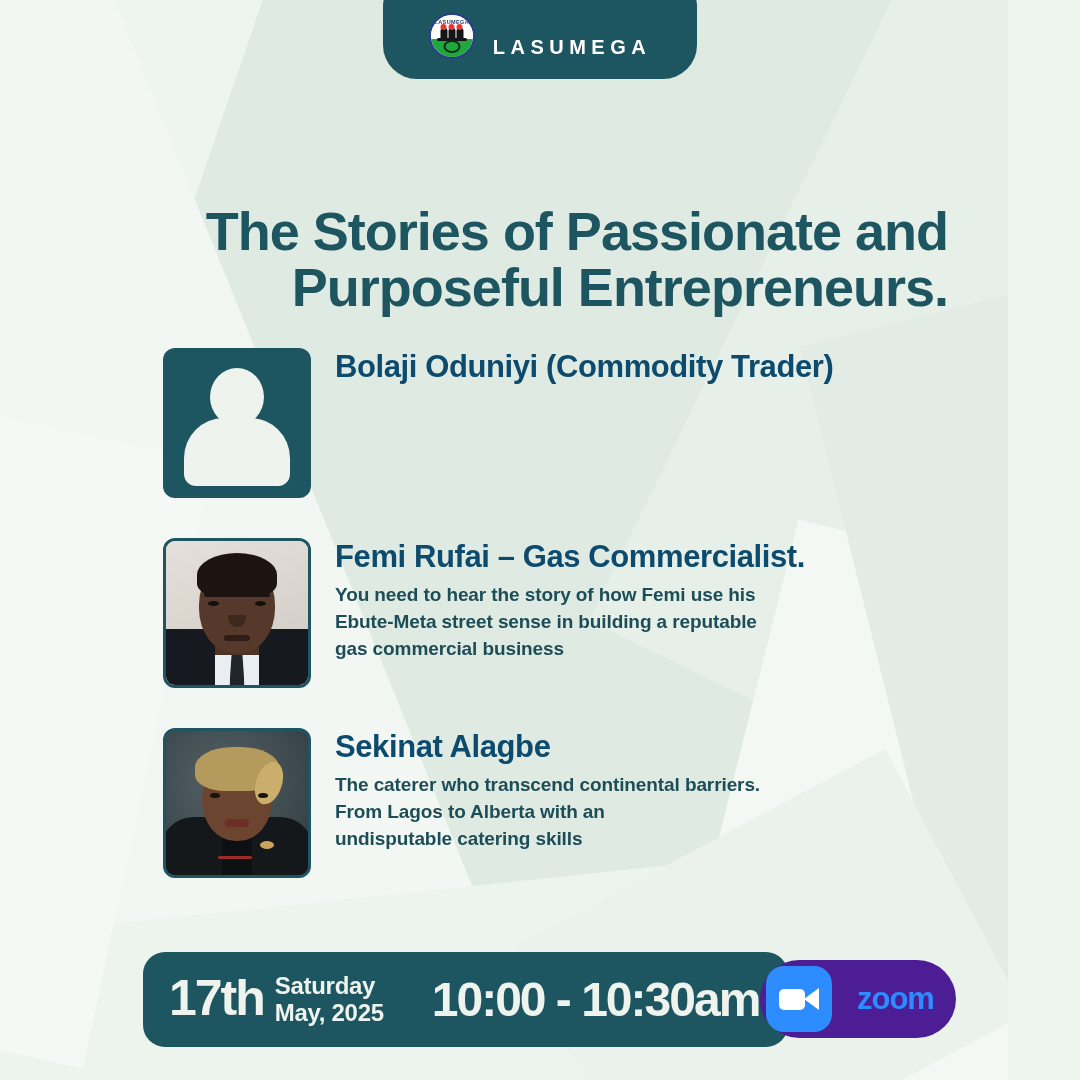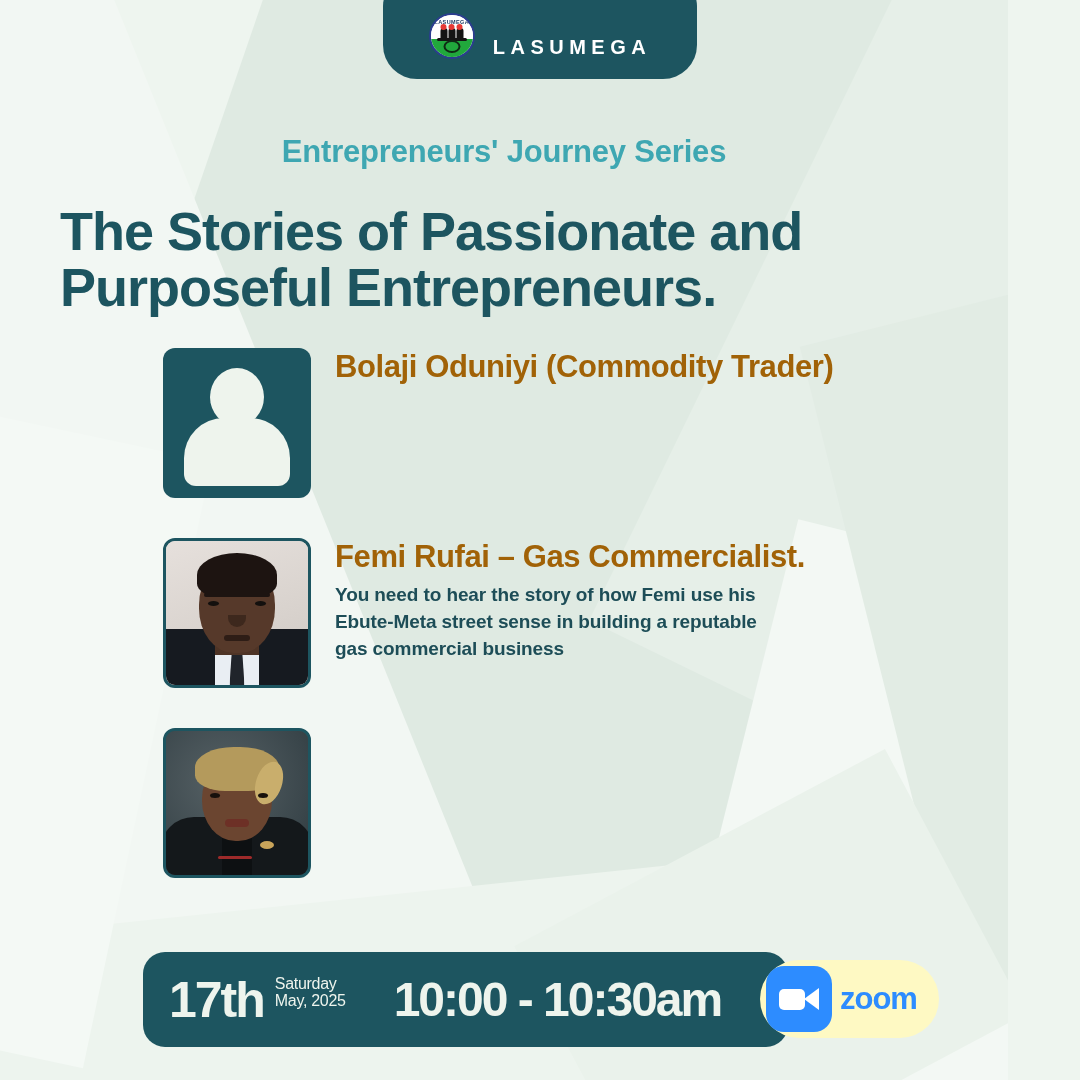--- a/index.html
+++ b/index.html
@@ -67,21 +67,21 @@
   .brand-word{
     color:#ffffff;font-size:20px;font-weight:700;letter-spacing:5.5px;
   }
 
   
   .kicker{
     position:absolute;left:0;right:0;top:134px;text-align:center;
     color:#3ea7b2;font-size:31px;font-weight:700;letter-spacing:-.2px;
   }
   .headline{
-    position:absolute;left:60px;right:60px;top:203px;text-align:left;
+    position:absolute;left:60px;right:60px;top:203px;text-align:right;
     color:#1d5560;font-size:54px;font-weight:700;line-height:1.04;
     letter-spacing:-1px;
   }
 
   
   .speakers{position:absolute;left:163px;top:348px;width:860px;}
   .speaker{display:flex;gap:24px;align-items:flex-start;margin-bottom:40px;}
   .speaker:last-child{margin-bottom:0;}
   .thumb{
     width:148px;height:150px;flex:none;border-radius:12px;overflow:hidden;
@@ -127,45 +127,45 @@
   .pB .eyeL{left:44px;}
   .pB .eyeR{right:40px;}
   .pB .mouth{position:absolute;left:50%;transform:translateX(-50%);top:88px;width:24px;height:8px;border-radius:5px;background:#6d3026;}
   .pB .jacket{position:absolute;left:-6px;right:-6px;bottom:0;height:58px;background:#14181b;border-radius:34px 34px 0 0;}
   .pB .lapel{position:absolute;left:50%;transform:translateX(-50%);bottom:0;width:30px;height:52px;background:#0d1012;}
   .pB .stripe{position:absolute;left:52px;bottom:16px;width:34px;height:3px;background:#9d2a2a;border-radius:2px;}
   .pB .crest{position:absolute;right:34px;bottom:26px;width:14px;height:8px;border-radius:50%;background:#c9a45a;}
 
   .sp-text{flex:1;padding-top:2px;}
   .sp-name{
-    color:#a16207;font-size:31px;font-weight:700;line-height:1.1;
+    color:#0c4a6e;font-size:31px;font-weight:700;line-height:1.1;
     letter-spacing:-.4px;margin:0 0 7px 0;
   }
   .sp-desc{
     color:#1d4d57;font-size:19px;font-weight:700;line-height:1.43;
     letter-spacing:-.1px;white-space:pre-line;margin:0;
   }
 
   
   .footer{
     position:absolute;left:143px;top:952px;width:645px;height:95px;
     background:#1d5560;border-radius:22px;
     display:flex;align-items:center;gap:0;box-sizing:border-box;padding:0 26px;
   }
   .date-block{display:flex;align-items:flex-start;gap:11px;}
   .date-day{color:#eef4ed;font-size:50px;font-weight:700;letter-spacing:-2px;line-height:1;}
-  .date-sub{color:#eef4ed;font-size:16px;font-weight:400;line-height:1.12;letter-spacing:-.3px;}
+  .date-sub{color:#eef4ed;font-size:24px;font-weight:700;line-height:1.12;letter-spacing:-.3px;}
   .time-text{
     color:#eef4ed;font-size:48px;font-weight:700;letter-spacing:-2px;
     margin-left:48px;white-space:nowrap;
   }
   .zoom-badge{
     position:absolute;left:760px;top:960px;height:78px;
-    background:#fef9c3;border-radius:40px;
-    display:flex;align-items:center;gap:8px;padding:0 22px 0 6px;
+    background:#4c1d95;border-radius:40px;
+    display:flex;align-items:center;gap:25px;padding:0 22px 0 6px;
     box-sizing:border-box;
   }
   .zoom-cam{
     width:66px;height:66px;border-radius:18px;background:#2d8cff;
     position:relative;flex:none;
   }
   .zoom-cam .body{
     position:absolute;left:13px;top:23px;width:26px;height:21px;
     background:#ffffff;border-radius:5px;
   }
@@ -201,21 +201,20 @@
         <div class="lb-fig"></div>
         <div class="lb-fig"></div>
         <div class="lb-fig"></div>
       </div>
       <div class="lb-base"></div>
       <div class="lb-emblem"></div>
     </div>
     <div class="brand-word">LASUMEGA</div>
   </div>
 
-  <div class="kicker">Entrepreneurs' Journey Series</div>
   <div class="headline">The Stories of Passionate and Purposeful Entrepreneurs.</div>
 
   <div class="speakers">
 
     <div class="speaker">
       <div class="thumb">
         <div class="ph-head"></div>
         <div class="ph-body"></div>
       </div>
       <div class="sp-text">
@@ -254,20 +253,26 @@
         <div class="lapel"></div>
         <div class="stripe"></div>
         <div class="crest"></div>
         <div class="head"></div>
         <div class="wrap"></div>
         <div class="wrap2"></div>
         <div class="eyeL"></div>
         <div class="eyeR"></div>
         <div class="mouth"></div>
       </div>
+      <div class="sp-text">
+        <p class="sp-name">Sekinat Alagbe</p>
+        <p class="sp-desc">The caterer who transcend continental barriers.
+From Lagos to Alberta with an
+undisputable catering skills</p>
+      </div>
     </div>
 
   </div>
 
   <div class="footer">
     <div class="date-block">
       <div class="date-day">17th</div>
       <div class="date-sub">
         <div>Saturday</div>
         <div>May, 2025</div>

